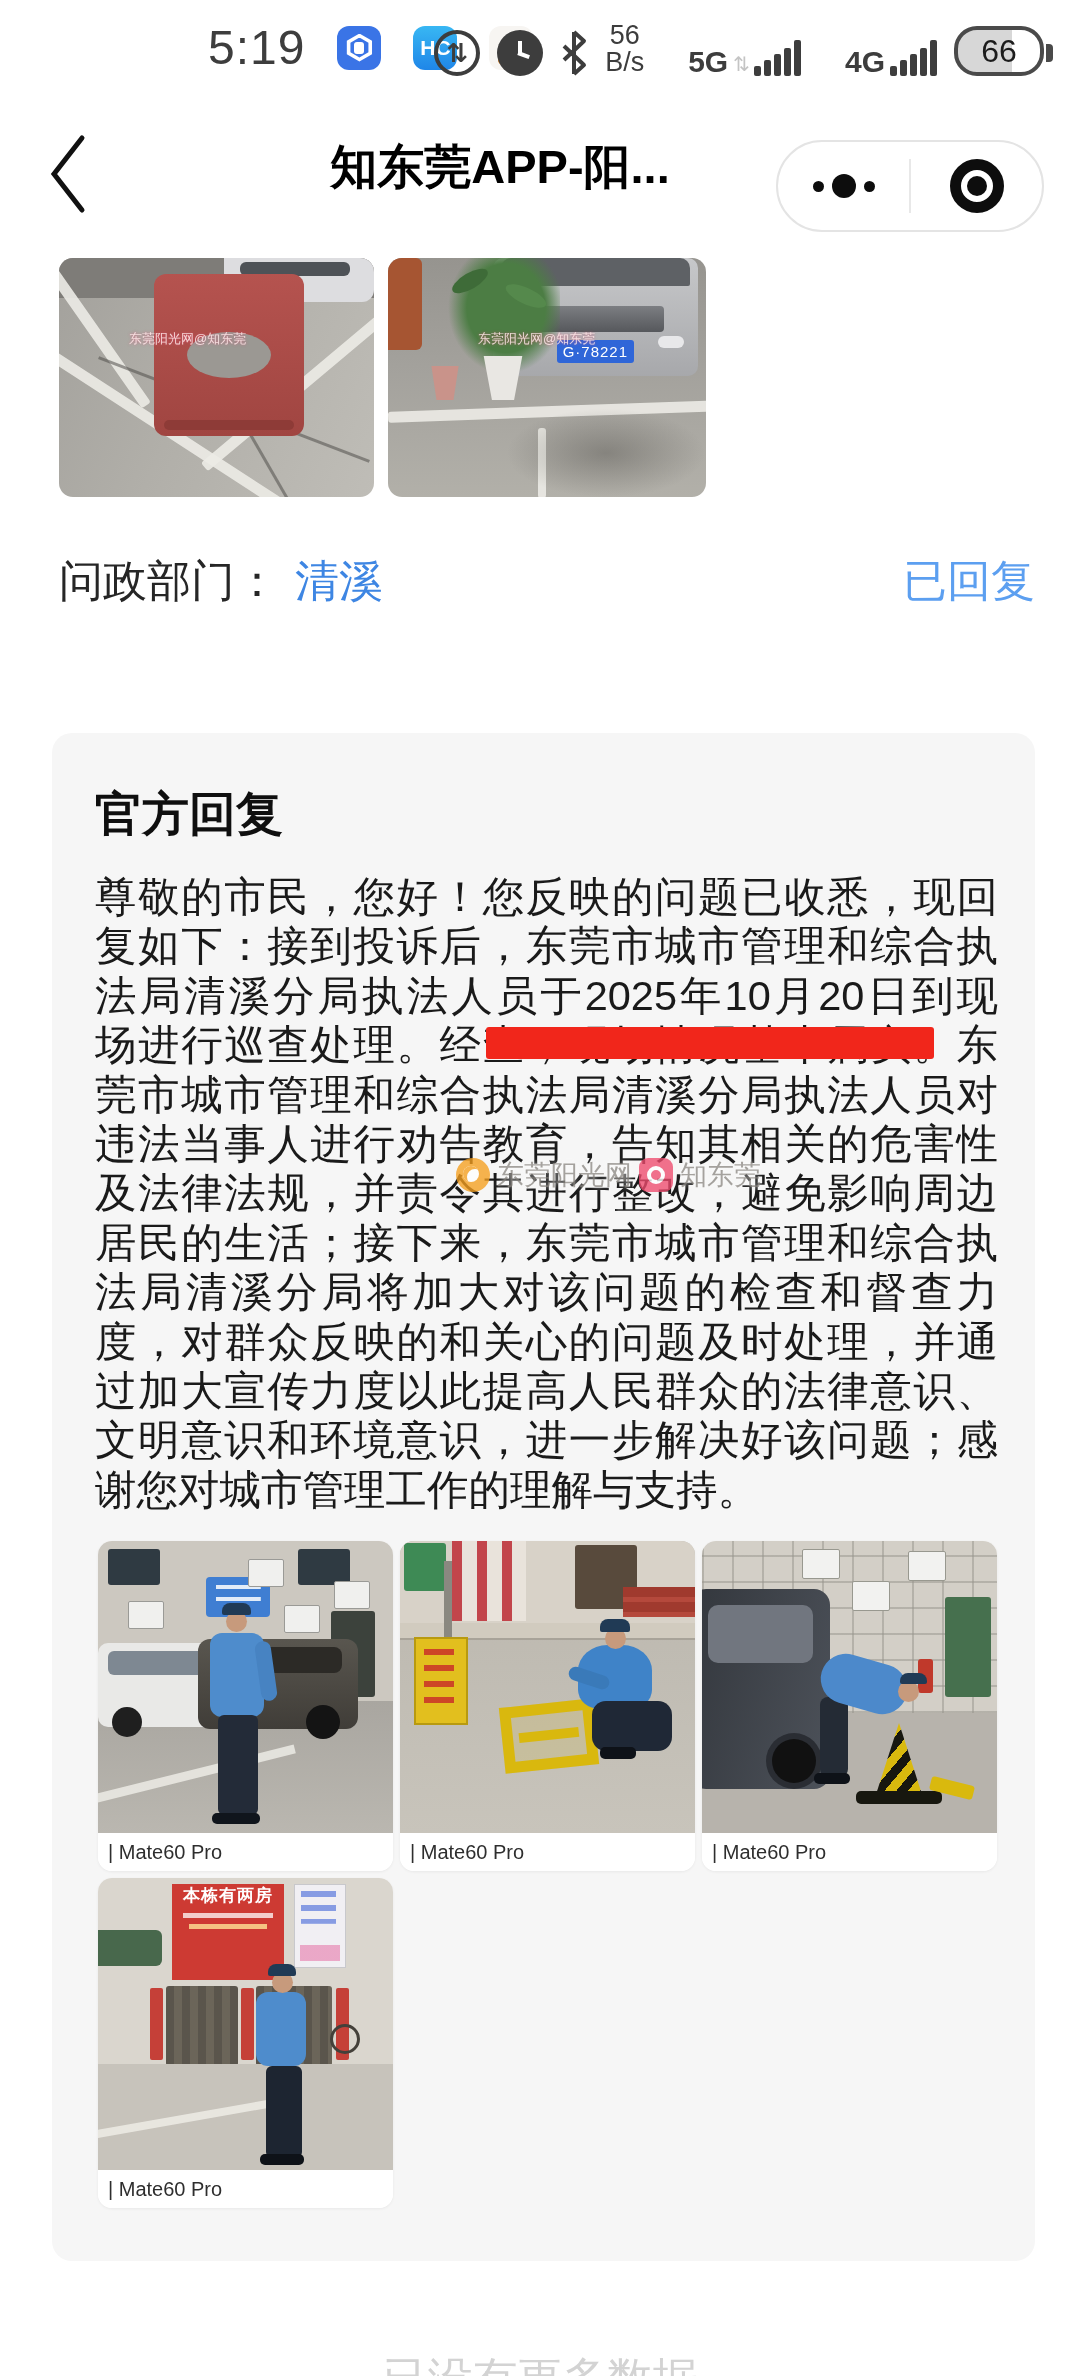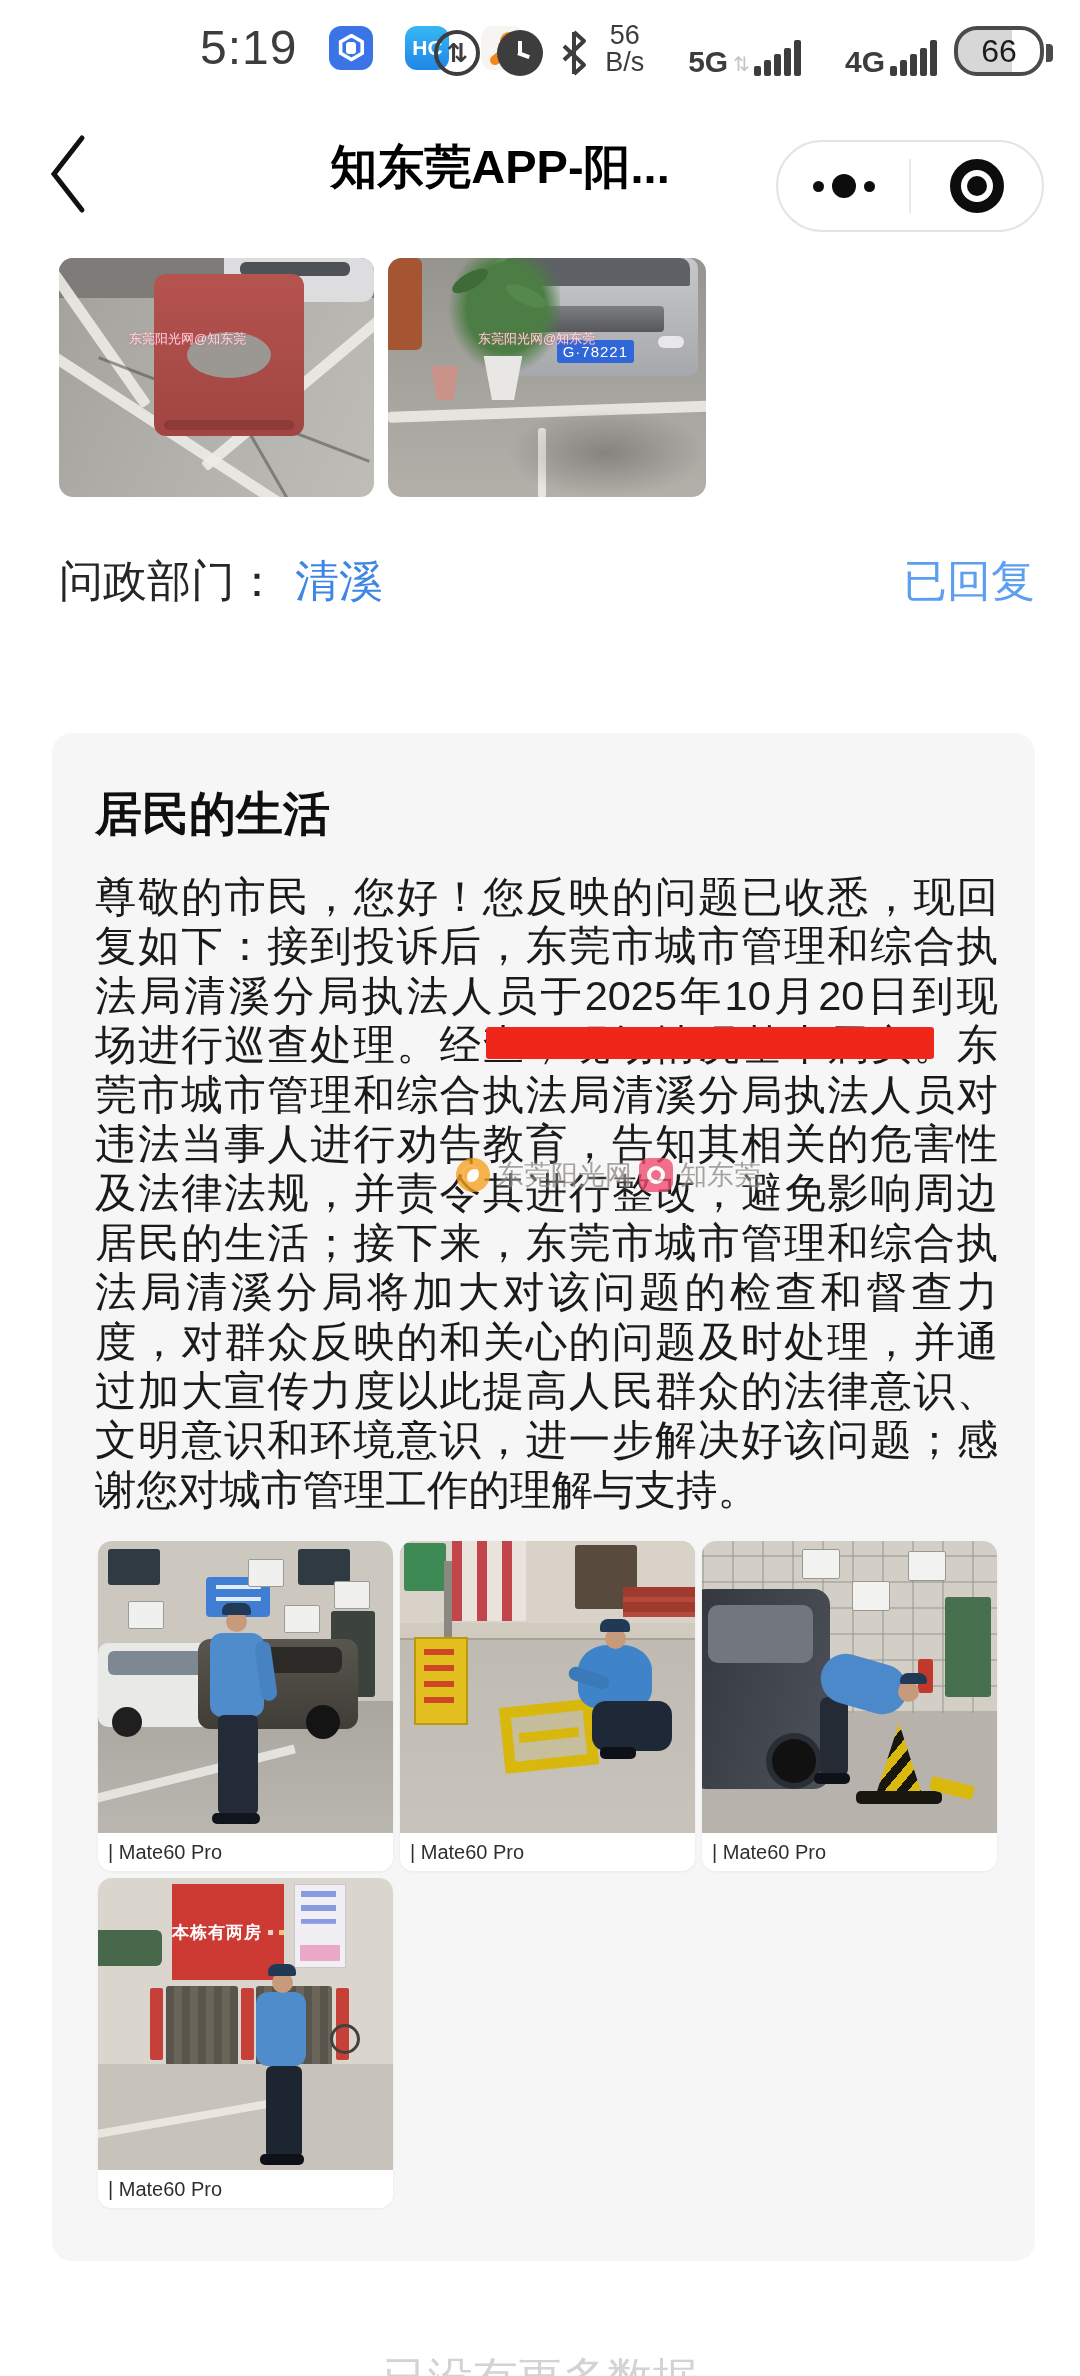--- a/index.html
+++ b/index.html
@@ -1,19 +1,19 @@
 <!DOCTYPE html>
 <html><head>
 <meta charset="utf-8">
 <style>
   html,body{margin:0;padding:0;background:#888;}
   #screen{position:relative;width:1080px;height:2376px;background:#fff;overflow:hidden;
     font-family:"Liberation Sans","DejaVu Sans",sans-serif;margin:0 auto;}
   
-  .sb-left{position:absolute;left:200px;top:20px;display:flex;align-items:center;gap:32px;}
+  .sb-left{position:absolute;left:208px;top:20px;display:flex;align-items:center;gap:32px;}
   .sb-time{font-size:48px;color:#3d3d3d;letter-spacing:1px;}
   .app-ico{width:44px;height:44px;border-radius:12px;position:relative;display:flex;align-items:center;justify-content:center;}
   .ico-hand{background:#3a74e6;}
   .ico-hand .hex{width:28px;height:28px;background:#fff;clip-path:polygon(50% 0,95% 26%,95% 74%,50% 100%,5% 74%,5% 26%);position:relative;}
   .ico-hand .hex:after{content:"";position:absolute;left:4px;top:4px;width:20px;height:20px;background:#3a74e6;clip-path:polygon(50% 0,95% 26%,95% 74%,50% 100%,5% 74%,5% 26%);}
   .ico-hand .dot{position:absolute;width:10px;height:12px;background:#fff;border-radius:3px;}
   .ico-hc{background:linear-gradient(180deg,#38b7f3,#1f86e8);color:#fff;font-weight:bold;font-size:21px;}
   .ico-call{background:#f7f5f2;}
   .ico-call:before{content:"";position:absolute;right:7px;top:6px;width:18px;height:18px;border-radius:50%;background:#f08a1e;}
   .ico-call:after{content:"";position:absolute;left:8px;bottom:8px;width:20px;height:10px;border-radius:6px;background:#f08a1e;transform:rotate(-38deg);}
@@ -146,21 +146,21 @@
   .p3-off-cap{left:198px;top:132px;width:27px;height:11px;}
   .p3-off-legs{left:118px;top:156px;width:28px;height:80px;background:#242b35;border-radius:8px;}
   .p3-off-shoe{left:112px;top:232px;width:36px;height:11px;background:#0e1218;border-radius:5px;}
   .p3-cone{left:168px;top:182px;width:58px;height:72px;clip-path:polygon(50% 0,90% 100%,10% 100%);background:repeating-linear-gradient(-50deg,#17170f 0 9px,#d9b90e 9px 18px);}
   .p3-cone-base{left:154px;top:250px;width:86px;height:13px;background:#17170f;border-radius:5px;}
   .p3-lock{left:228px;top:240px;width:44px;height:14px;background:#d9b90e;transform:rotate(14deg);border-radius:3px;}
   
   .p4{background:#dad6ce;}
   .p4-ground{left:0;top:186px;right:0;bottom:0;background:#c7c3bb;}
   .p4-gline{left:-10px;top:236px;width:200px;height:8px;background:rgba(240,239,233,.8);transform:rotate(-10deg);}
-  .p4-banner{left:74px;top:6px;width:112px;height:96px;background:#cd3a33;color:#fff;display:flex;flex-direction:row;align-items:center;padding-top:0;box-sizing:border-box;gap:6px;}
+  .p4-banner{left:74px;top:6px;width:112px;height:96px;background:#cd3a33;color:#fff;display:flex;flex-direction:column;align-items:center;padding-top:0;box-sizing:border-box;gap:6px;}
   .p4-banner b{font-size:17px;letter-spacing:1px;white-space:nowrap;}
   .p4-banner i{display:block;width:80%;height:5px;background:rgba(255,255,255,.75);}
   .p4-banner em{display:block;width:70%;height:5px;background:rgba(255,230,150,.8);}
   .p4-sign2{left:196px;top:6px;width:52px;height:84px;background:#f1eff3;border:1px solid #c8c8cc;box-sizing:border-box;background-image:repeating-linear-gradient(180deg,rgba(90,120,220,.7) 0 6px,rgba(0,0,0,0) 6px 14px),linear-gradient(rgba(230,120,170,.6),rgba(230,120,170,.6));background-size:70% 40%,80% 20%;background-repeat:no-repeat;background-position:6px 6px,5px 60px;}
   .p4-awning{left:0;top:52px;width:64px;height:36px;background:#48684c;border-radius:0 6px 6px 0;}
   .p4-door{top:108px;height:80px;background:repeating-linear-gradient(90deg,#5a554c 0 8px,#6b6559 8px 16px);border-radius:3px;}
   .p4-coup{width:13px;height:72px;background:#c54038;top:110px;border-radius:2px;}
   .p4-bike{left:232px;top:146px;width:30px;height:30px;border:3px solid #44403a;border-radius:50%;box-sizing:border-box;}
   .p4-off-cap{left:170px;top:86px;width:28px;height:12px;}
   .p4-off-head{left:174px;top:94px;}
@@ -260,21 +260,21 @@
     <span class="lay ph-wm" style="left:90px;top:72px;">东莞阳光网@知东莞</span>
   </div>
 
   <div class="dept-row">
     <span class="dept-label">问政部门：</span>
     <span class="dept-value">清溪</span>
     <span class="dept-status">已回复</span>
   </div>
 
   <div class="reply-card">
-    <div class="reply-title">居民的生活</div>
+    <div class="reply-title">官方回复</div>
 
     <div class="reply-body">
       <div class="body-line">尊敬的市民，您好！您反映的问题已收悉，现回</div>
       <div class="body-line">复如下：接到投诉后，东莞市城市管理和综合执</div>
       <div class="body-line">法局清溪分局执法人员于2025年10月20日到现</div>
       <div class="body-line">场进行巡查处理。经查，现场情况基本属实。东</div>
       <div class="body-line">莞市城市管理和综合执法局清溪分局执法人员对</div>
       <div class="body-line">违法当事人进行劝告教育，告知其相关的危害性</div>
       <div class="body-line">及法律法规，并责令其进行整改，避免影响周边</div>
       <div class="body-line">居民的生活；接下来，东莞市城市管理和综合执</div>

